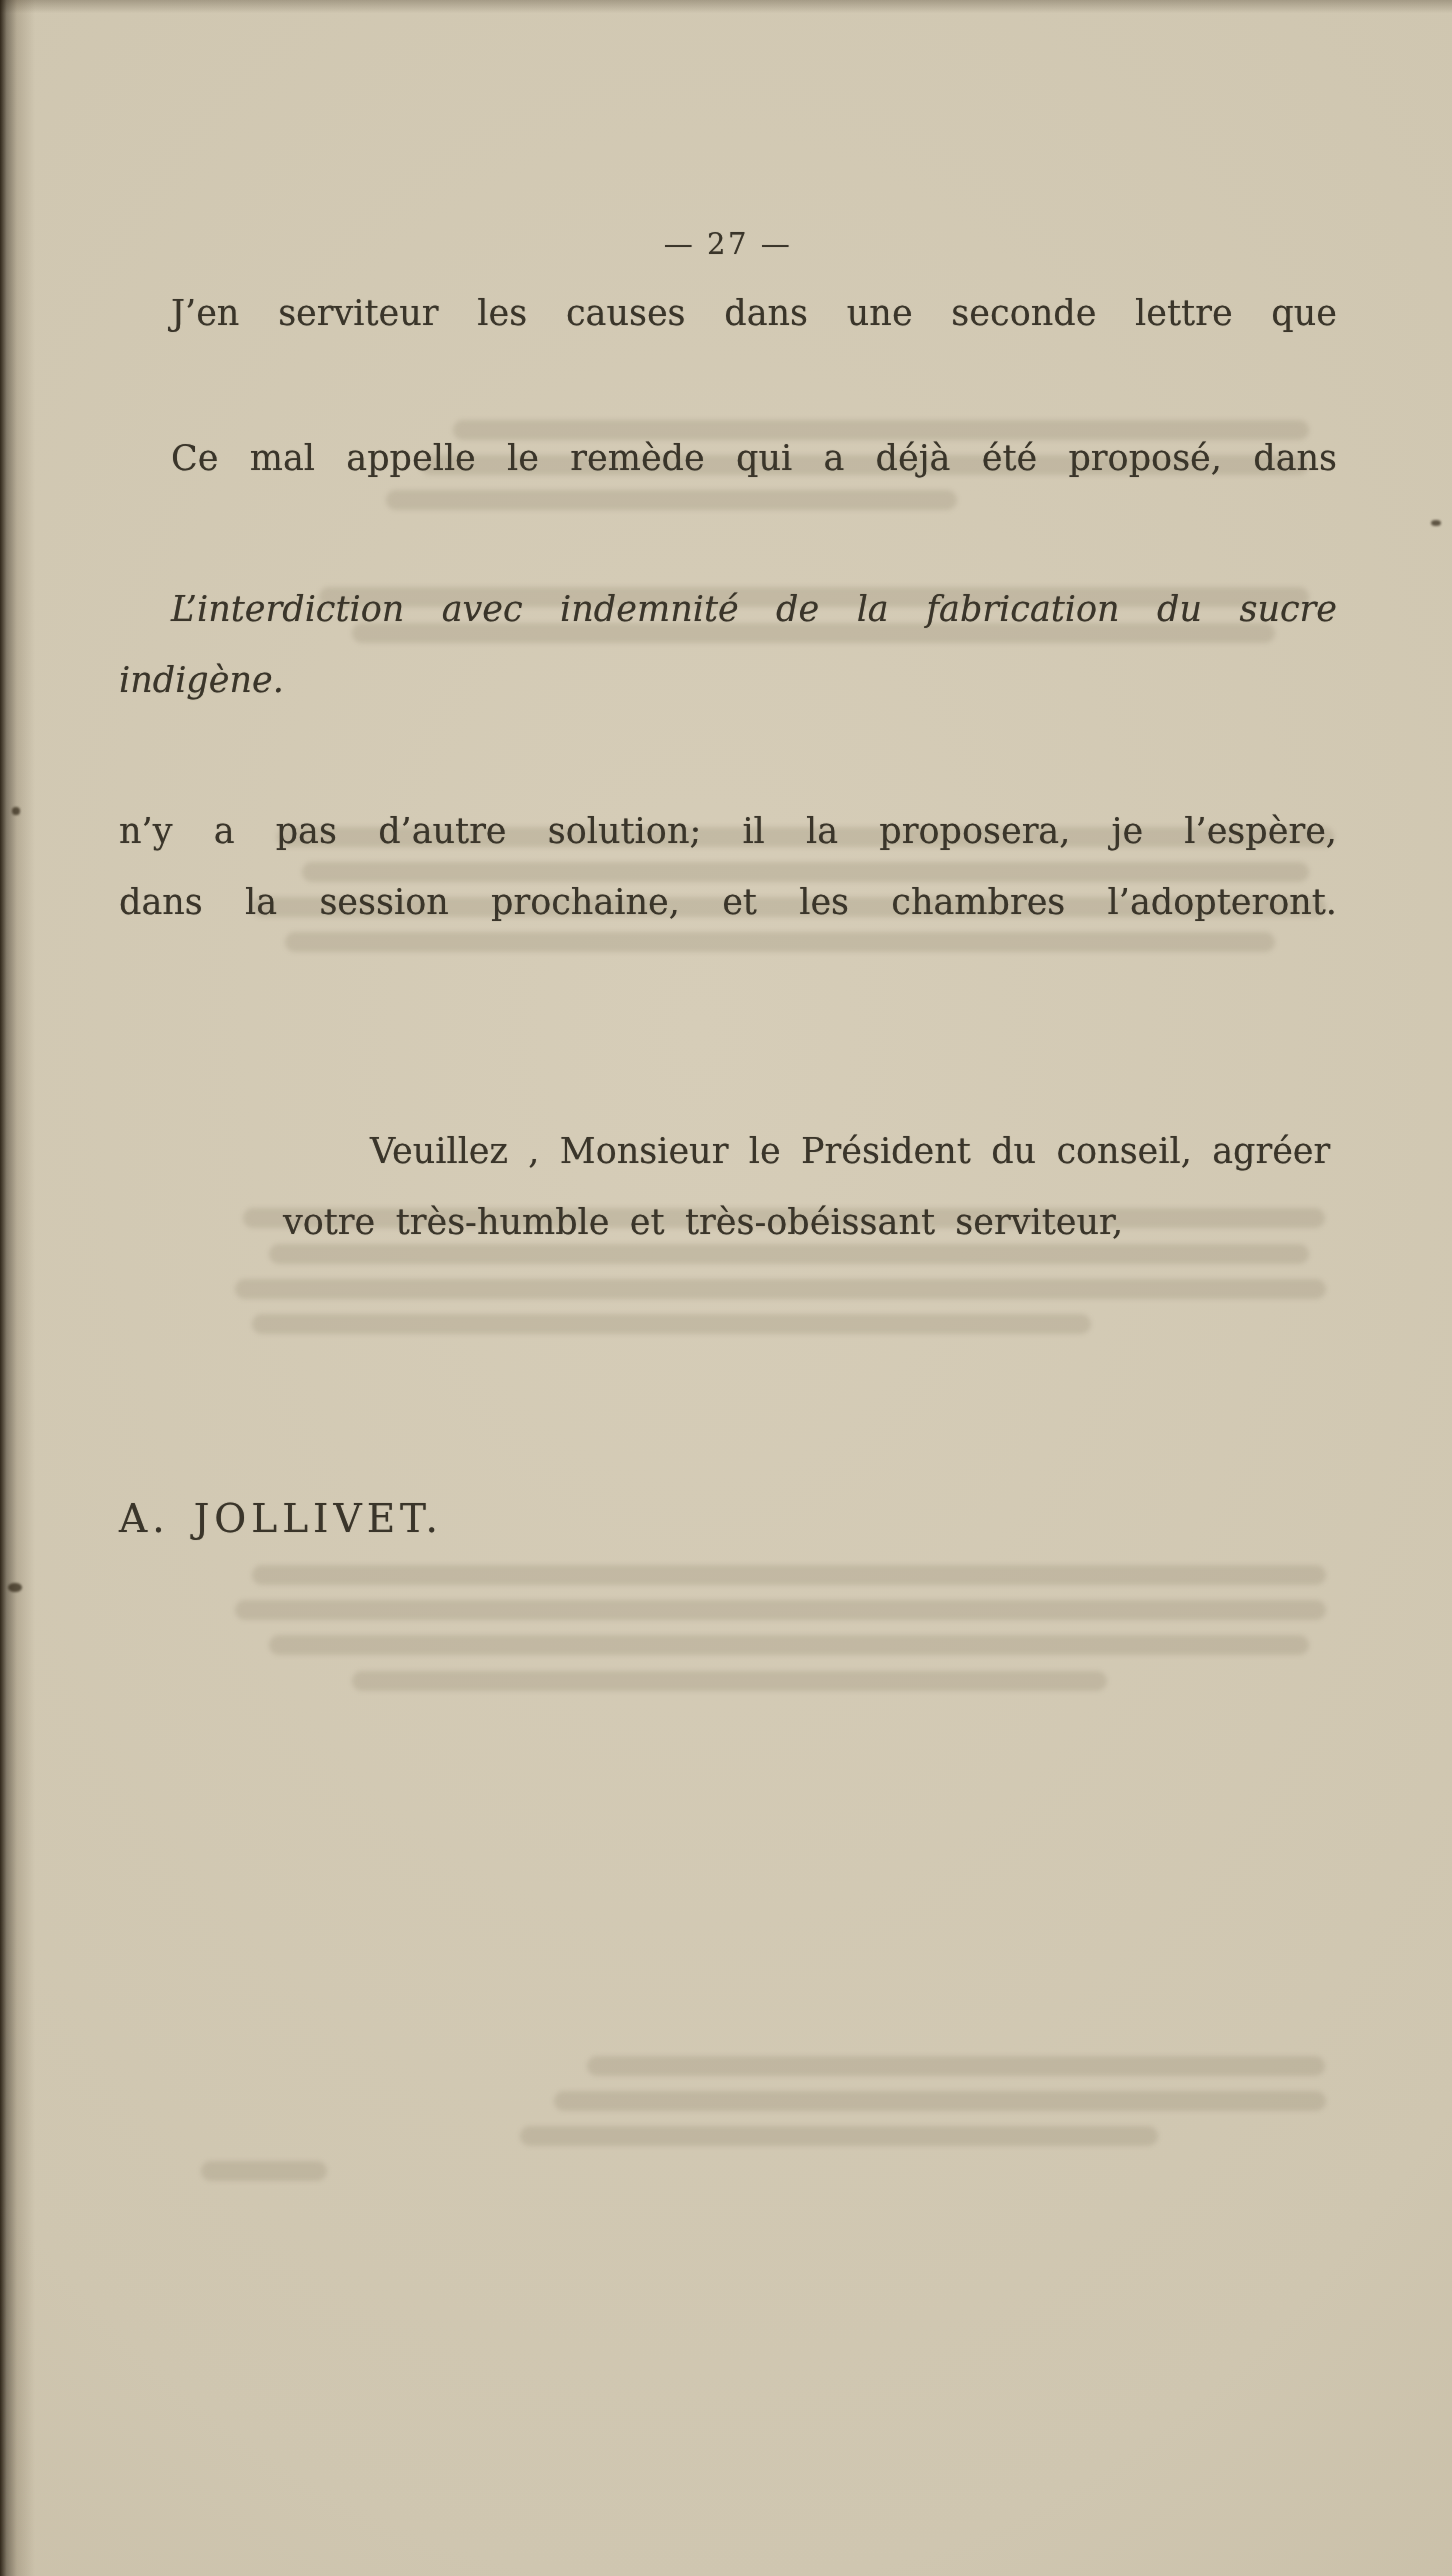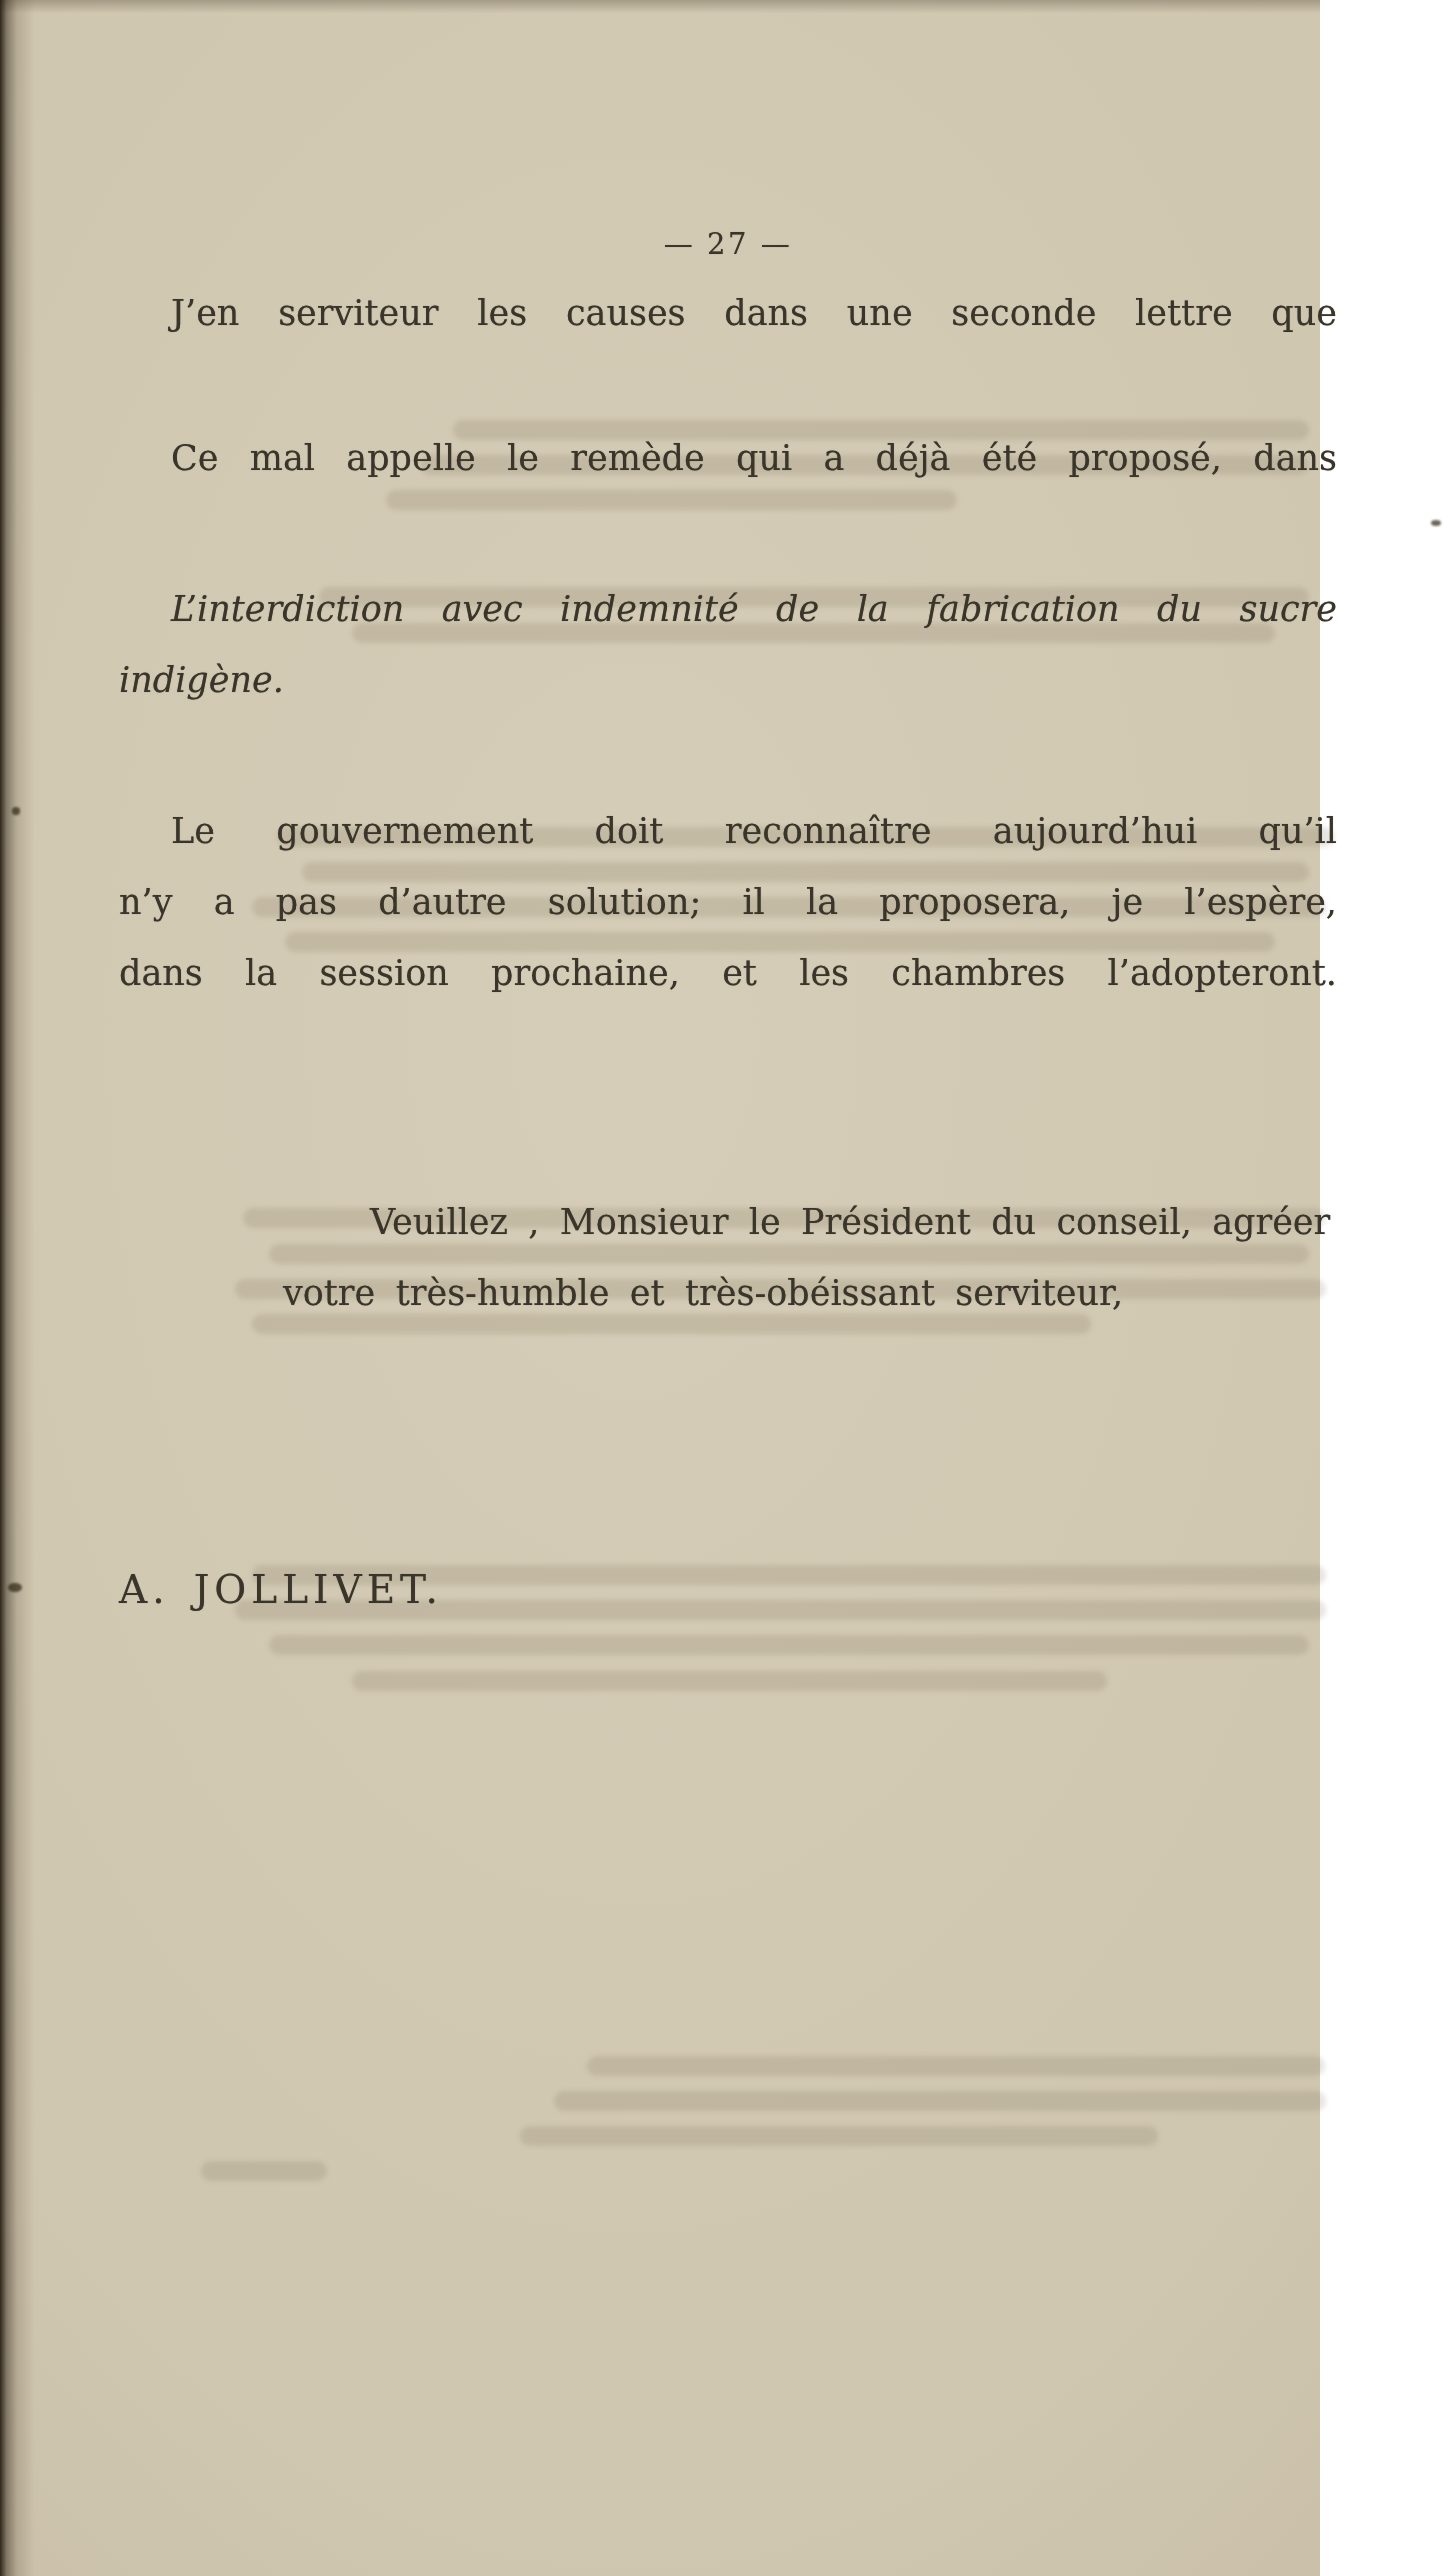--- a/index.html
+++ b/index.html
@@ -7,21 +7,21 @@
     padding: 0;
   }
   body {
     width: 1452px;
     height: 2576px;
     overflow: hidden;
     font-family: "DejaVu Serif", "Liberation Serif", serif;
   }
   .paper {
     position: relative;
-    width: 1320px;
+    width: 1452px;
     height: 2576px;
     background:
       linear-gradient(to right, rgba(35,26,14,.92) 0px, rgba(35,26,14,.45) 6.7px, rgba(80,64,40,.20) 17px, rgba(80,64,40,0) 35px),
       linear-gradient(to bottom, rgba(50,38,20,.28) 0px, rgba(50,38,20,0) 13.4px),
       radial-gradient(130% 110% at 48% 40%, #d6cdb8 0%, #cfc6b0 55%, #c2b79e 90%, #b3a78c 100%);
     color: #3a352a;
   }
 
   
   .bleed-row {
@@ -132,21 +132,20 @@
     <div class="para" id="para-2">
       <div class="line fill indent">Ce mal appelle le remède qui a déjà été proposé, dans</div>
     </div>
 
     <div class="para" id="para-3">
       <div class="line fill indent">L’interdiction avec indemnité de la fabrication du sucre</div>
       <div class="line">indigène.</div>
     </div>
 
     <div class="para" id="para-4">
-      <div class="line fill indent">Le gouvernement doit reconnaître aujourd’hui qu’il</div>
       <div class="line fill">n’y a pas d’autre solution; il la proposera, je l’espère,</div>
       <div class="line fill">dans la session prochaine, et les chambres l’adopteront.</div>
     </div>
 
     <div class="closing">
       <div class="line">Veuillez , Monsieur le Président du conseil, agréer</div>
       <div class="line">votre très-humble et très-obéissant serviteur,</div>
     </div>
 
     <div class="signature">A. JOLLIVET.</div>

